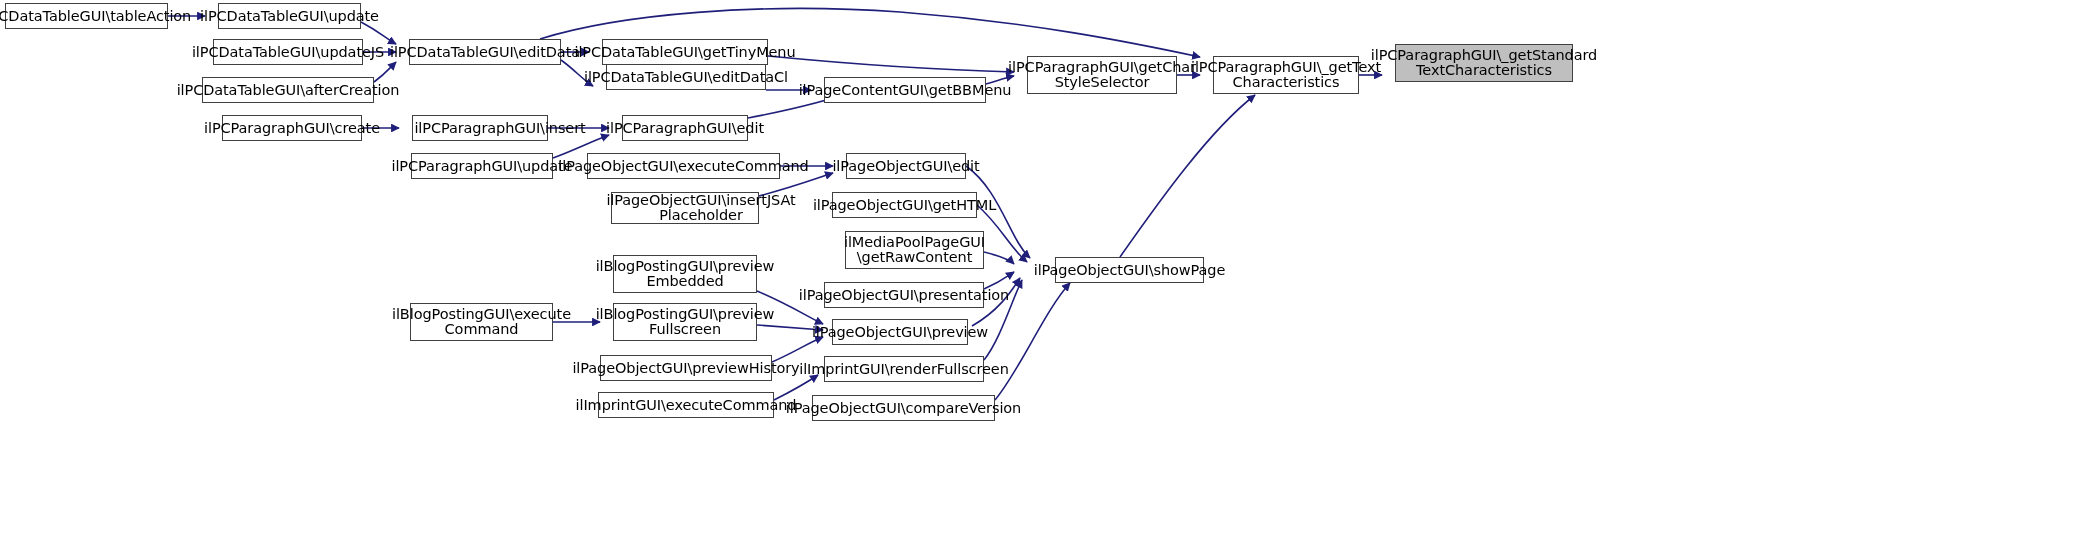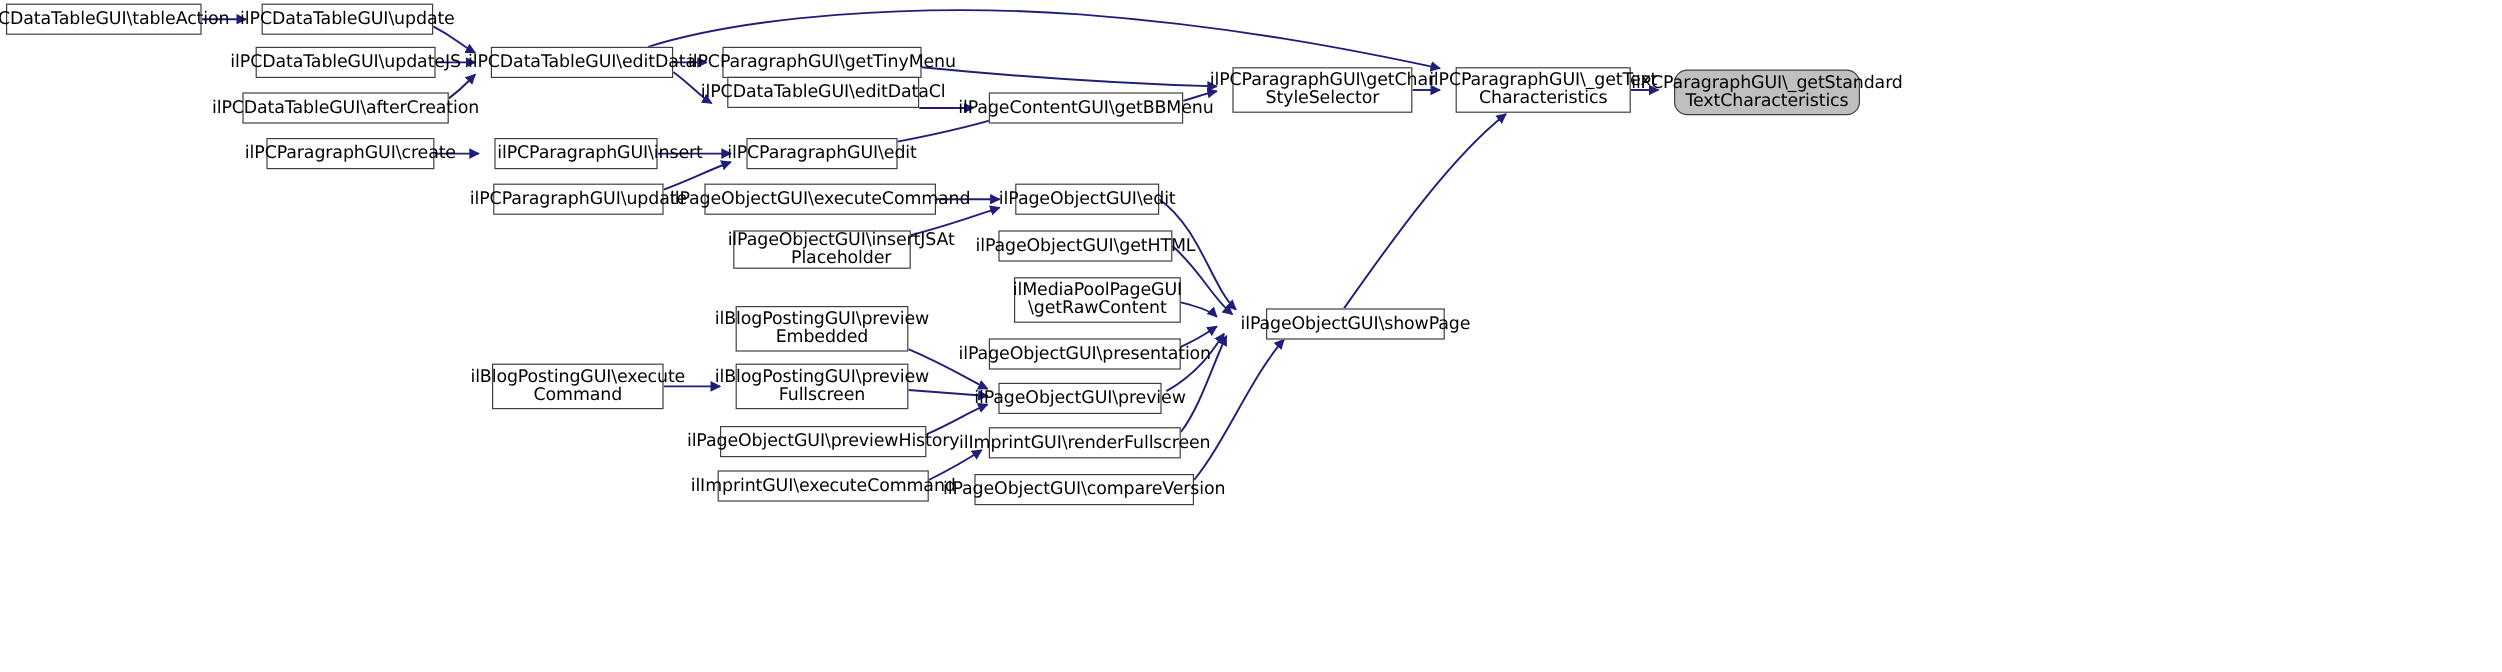--- a/index.html
+++ b/index.html
@@ -87,28 +87,28 @@
         <path d="M995,400 C1020,370 1045,310 1070,283" marker-end="url(#arrow)" stroke="#1f1f7a"></path>
         <path d="M1120,257 C1160,200 1210,130 1255,95" marker-end="url(#arrow)" stroke="#1f1f7a"></path>
       </g>
   </svg>
   <div id="node-layer">
       <div class="node" style="left: 5px; top: 3px; width: 163px; height: 26px;">ilPCDataTableGUI\tableAction</div>
       <div class="node" style="left: 218px; top: 3px; width: 143px; height: 26px;">ilPCDataTableGUI\update</div>
       <div class="node" style="left: 213px; top: 39px; width: 150px; height: 26px;">ilPCDataTableGUI\updateJS</div>
       <div class="node" style="left: 202px; top: 77px; width: 172px; height: 26px;">ilPCDataTableGUI\afterCreation</div>
       <div class="node" style="left: 409px; top: 39px; width: 152px; height: 26px;">ilPCDataTableGUI\editData</div>
-      <div class="node" style="left: 602px; top: 39px; width: 166px; height: 26px;">ilPCParagraphGUI\getTinyMenu</div>
+      <div class="node" style="left: 602px; top: 39px; width: 166px; height: 26px;">ilPCDataTableGUI\getTinyMenu</div>
       <div class="node" style="left: 606px; top: 64px; width: 160px; height: 26px;">ilPCDataTableGUI\editDataCl</div>
       <div class="node" style="left: 824px; top: 77px; width: 162px; height: 26px;">ilPageContentGUI\getBBMenu</div>
       <div class="node" style="left: 1027px; top: 56px; width: 150px; height: 38px;">ilPCParagraphGUI\getChar
 StyleSelector</div>
       <div class="node" style="left: 1213px; top: 56px; width: 146px; height: 38px;">ilPCParagraphGUI\_getText
 Characteristics</div>
-      <div class="node current" style="left: 1395px; top: 58px; width: 155px; height: 38px; border-radius: 11px;">ilPCParagraphGUI\_getStandard
+      <div class="node current" style="left: 1395px; top: 44px; width: 178px; height: 38px;">ilPCParagraphGUI\_getStandard
 TextCharacteristics</div>
       <div class="node" style="left: 222px; top: 115px; width: 140px; height: 26px;">ilPCParagraphGUI\create</div>
       <div class="node" style="left: 412px; top: 115px; width: 136px; height: 26px; padding-left: 40px;">ilPCParagraphGUI\insert</div>
       <div class="node" style="left: 622px; top: 115px; width: 126px; height: 26px;">ilPCParagraphGUI\edit</div>
       <div class="node" style="left: 411px; top: 153px; width: 142px; height: 26px;">ilPCParagraphGUI\update</div>
       <div class="node" style="left: 587px; top: 153px; width: 193px; height: 26px;">ilPageObjectGUI\executeCommand</div>
       <div class="node" style="left: 846px; top: 153px; width: 120px; height: 26px;">ilPageObjectGUI\edit</div>
       <div class="node" style="left: 611px; top: 192px; width: 148px; height: 32px; padding-left: 32px;">ilPageObjectGUI\insertJSAt
 Placeholder</div>
       <div class="node" style="left: 832px; top: 192px; width: 145px; height: 26px;">ilPageObjectGUI\getHTML</div>

